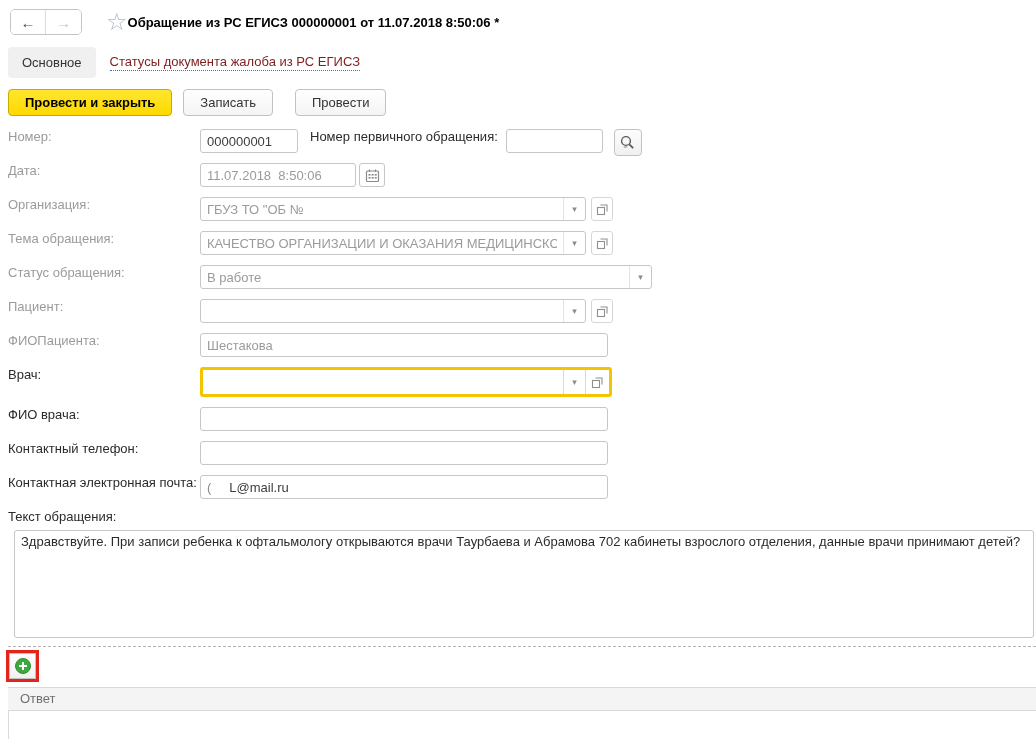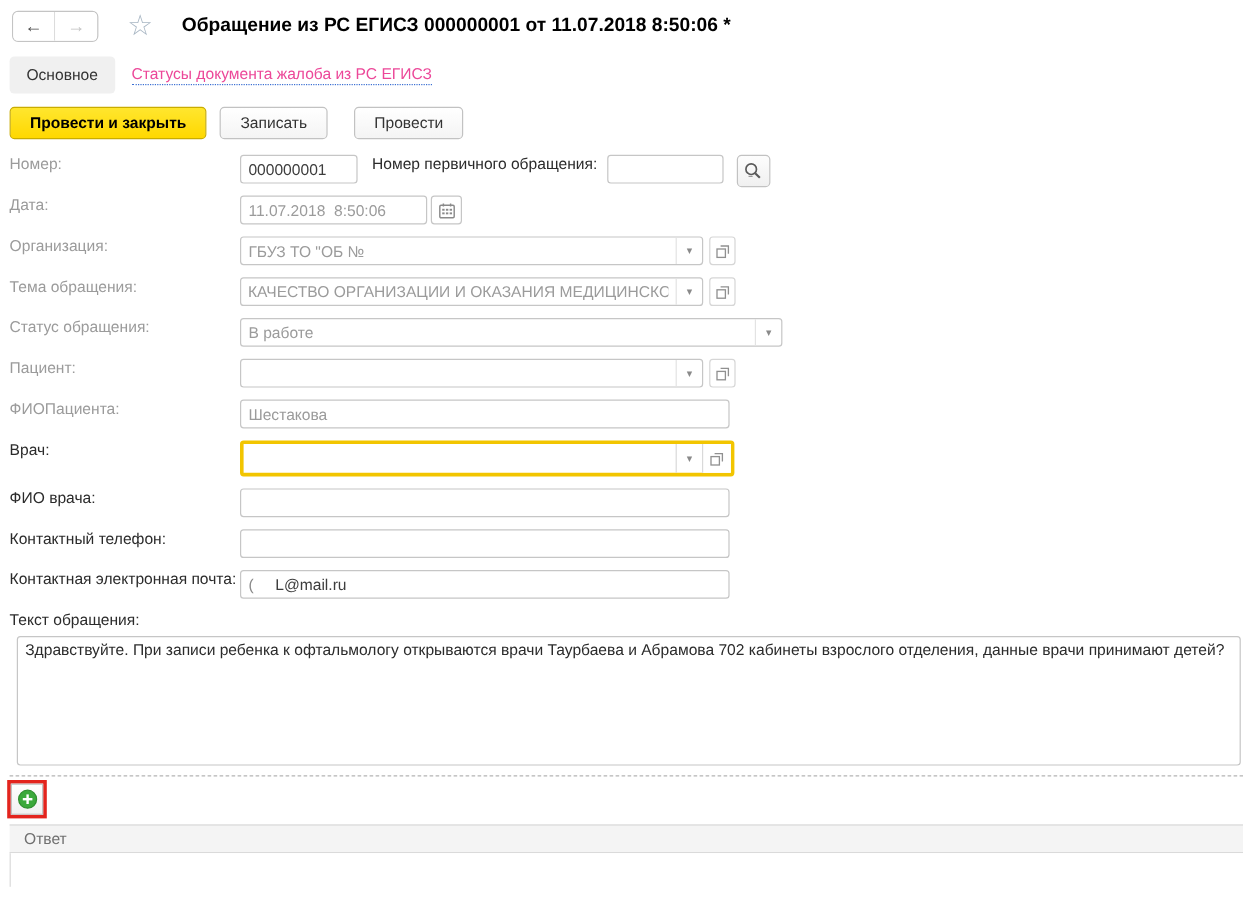--- a/index.html
+++ b/index.html
@@ -10,25 +10,25 @@
     font-family:"Liberation Sans", sans-serif; font-size:13px;
   }
   
   .header { display:flex; align-items:center; padding:9px 0 0 10px; }
   .nav { display:flex; border:1px solid #c4c4c4; border-radius:5px; overflow:hidden; background:#fff; }
   .nav button { width:35px; height:24px; border:none; background:#fff; font-size:15px; line-height:1; cursor:pointer;
     font-family:"Liberation Sans", sans-serif; padding:0; }
   .nav .back { color:#4a4a4a; border-right:1px solid #dcdcdc; }
   .nav .fwd  { color:#c3c3c3; }
   .star { margin-left:24px; font-size:24px; color:#a9b7c4; line-height:22px; cursor:pointer; }
-  .title { margin-left:24px; font-size:16px; font-weight:bold; color:#000; white-space:nowrap; }
+  .title { margin-left:0; font-size:13px; font-weight:bold; color:#000; white-space:nowrap; }
   
   .tabs { display:flex; align-items:center; margin:12px 0 0 8px; gap:14px; }
   .tab-chip { background:#f0f0f0; border-radius:4px; padding:8px 14px; color:#333; cursor:pointer; }
-  .link { color:#ec4899; border-bottom:1px dotted #3b6fd3; padding-bottom:1px; cursor:pointer; }
+  .link { color:#7f1d1d; border-bottom:1px dotted #3b6fd3; padding-bottom:1px; cursor:pointer; }
   
   .toolbar { display:flex; margin:11px 0 0 8px; align-items:center; }
   .btn { height:27px; padding:0 16px; border-radius:4px; border:1px solid #c2c2c2;
     background:linear-gradient(#ffffff,#f4f4f4); font-size:13px; color:#333; cursor:pointer;
     font-family:"Liberation Sans", sans-serif; }
   .btn.primary { background:linear-gradient(#ffe62e,#ffd800); border-color:#c9ac00; font-weight:bold; color:#000; }
   .btn + .btn { margin-left:11px; }
   .btn.gap { margin-left:22px; }
   
   .form { margin:13px 0 0 8px; }

